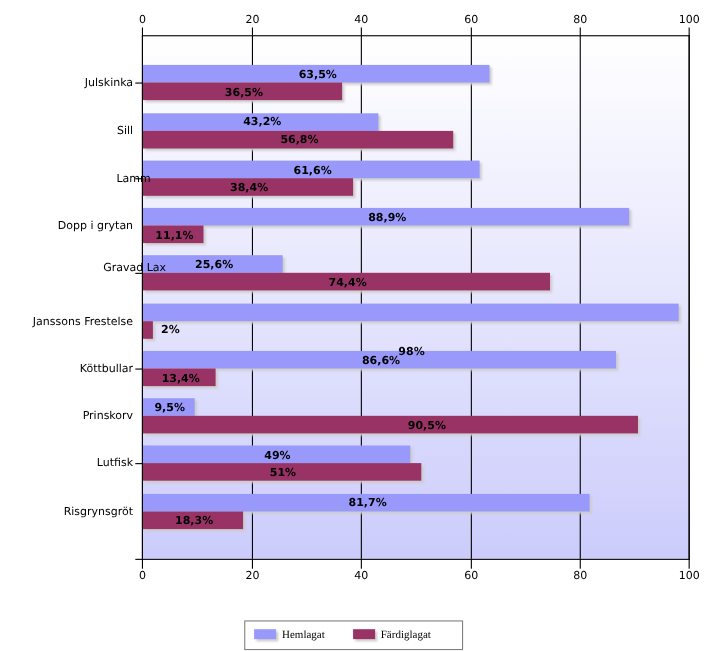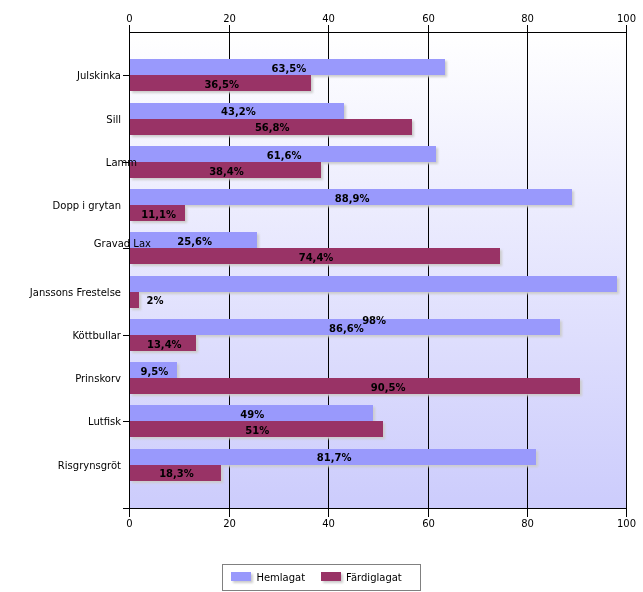--- a/index.html
+++ b/index.html
@@ -8,21 +8,21 @@
   .plotarea{position:absolute;}
   .axisline{position:absolute;background:#000;}
   .gridline{position:absolute;background:#000;width:1px;}
   .tickmark{position:absolute;background:#000;}
   .xticklabel{position:absolute;font-size:10px;color:#000;text-align:center;}
   .catlabel{position:absolute;font-size:10px;color:#000;text-align:right;white-space:nowrap;}
   .bar{position:absolute;}
   .barlabel{position:absolute;font-size:10px;color:#000;white-space:nowrap;font-weight:bold;}
   .legendbox{position:absolute;border:1px solid #808080;background:#fff;}
   .legend-swatch{position:absolute;}
-  .legend-text{position:absolute;font-size:10px;color:#000;white-space:nowrap;}
+  .legend-text{position:absolute;font-size:10px;color:#000;white-space:nowrap;font-family:Liberation Serif, serif;}
   .shadow{position:absolute;filter:blur(0.85px);background-repeat:no-repeat;}
 </style>
 </head>
 <body>
 
 <div id="stage">
   <div class="plotarea" id="plotarea" style="left: 129px; top: 32px; width: 498px; height: 476px; background: linear-gradient(rgb(255, 255, 255) 0%, rgb(204, 204, 252) 100%);"></div>
   <div id="grid">
       <div class="gridline" style="left: 129px; top: 32px; width: 1px; height: 476px;"></div>
       <div class="gridline" style="left: 129px; top: 25px; width: 1px; height: 7px;"></div>

